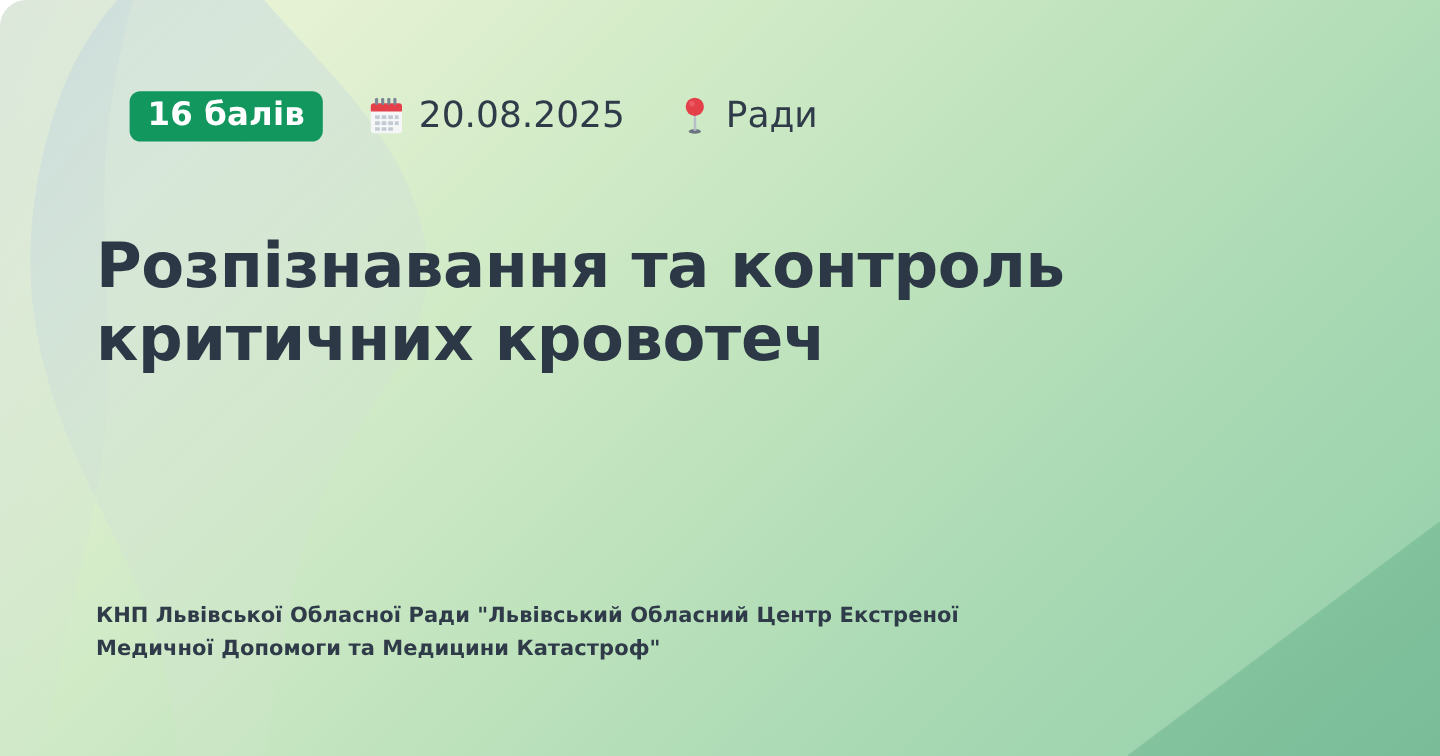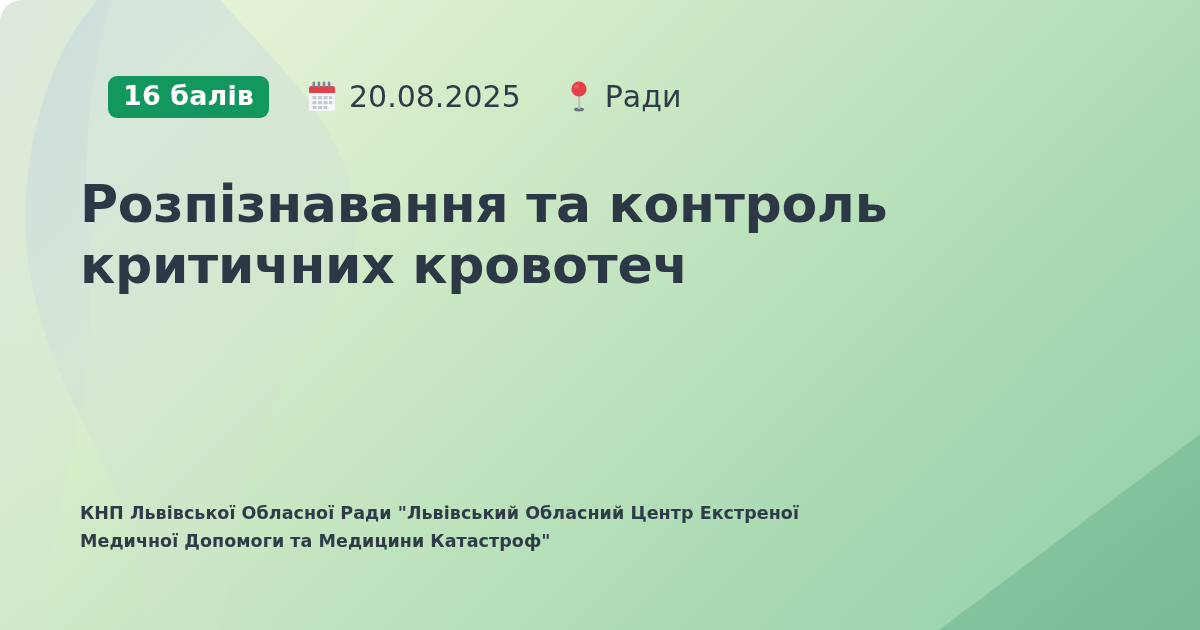--- a/index.html
+++ b/index.html
@@ -100,21 +100,21 @@
     position: relative;
     flex: 0 0 auto;
   }
   .meta-icon svg { display: block; }
   .meta-text { display: inline-block; }
 
   
   .title {
     position: absolute;
     left: 80px;
-    top: 174px;
+    top: 192px;
     width: 1060px;
     margin: 0;
     color: #2c3845;
     font-size: 52px;
     font-weight: 700;
     line-height: 1.17;
     letter-spacing: -0.3px;
   }
 
   

